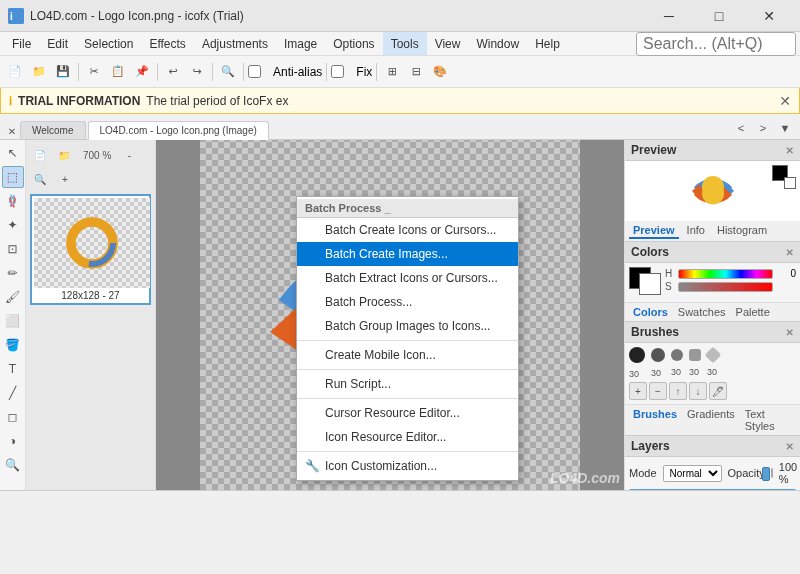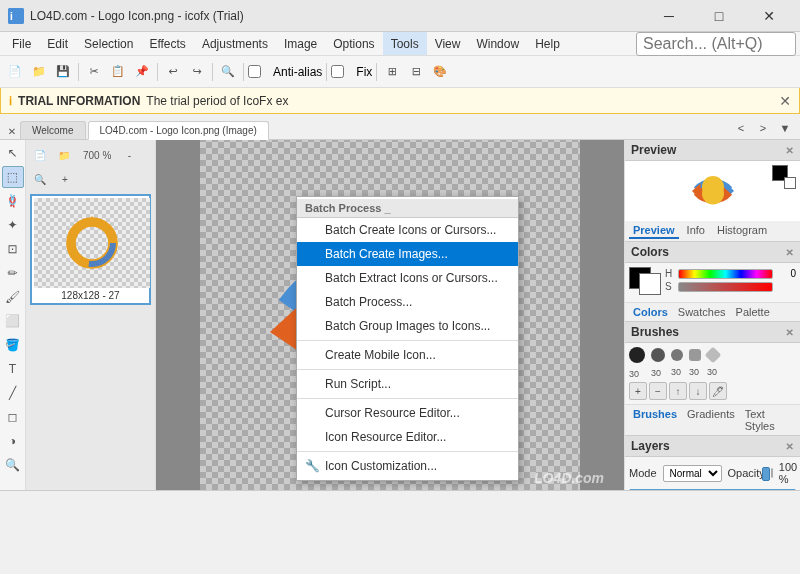--- a/index.html
+++ b/index.html
@@ -459,21 +459,21 @@
       color: #555;
       display: flex;
       align-items: center;
       gap: 8px;
       height: 22px;
     }
 
     .watermark {
       position: absolute;
       bottom: 4px;
-      right: 20px;
+      right: 4px;
       font-size: 14px;
       font-weight: bold;
       color: rgba(255,255,255,0.6);
       font-style: italic;
     }
   </style>
 </head>
 <body>
 
 <div class="title-bar">

